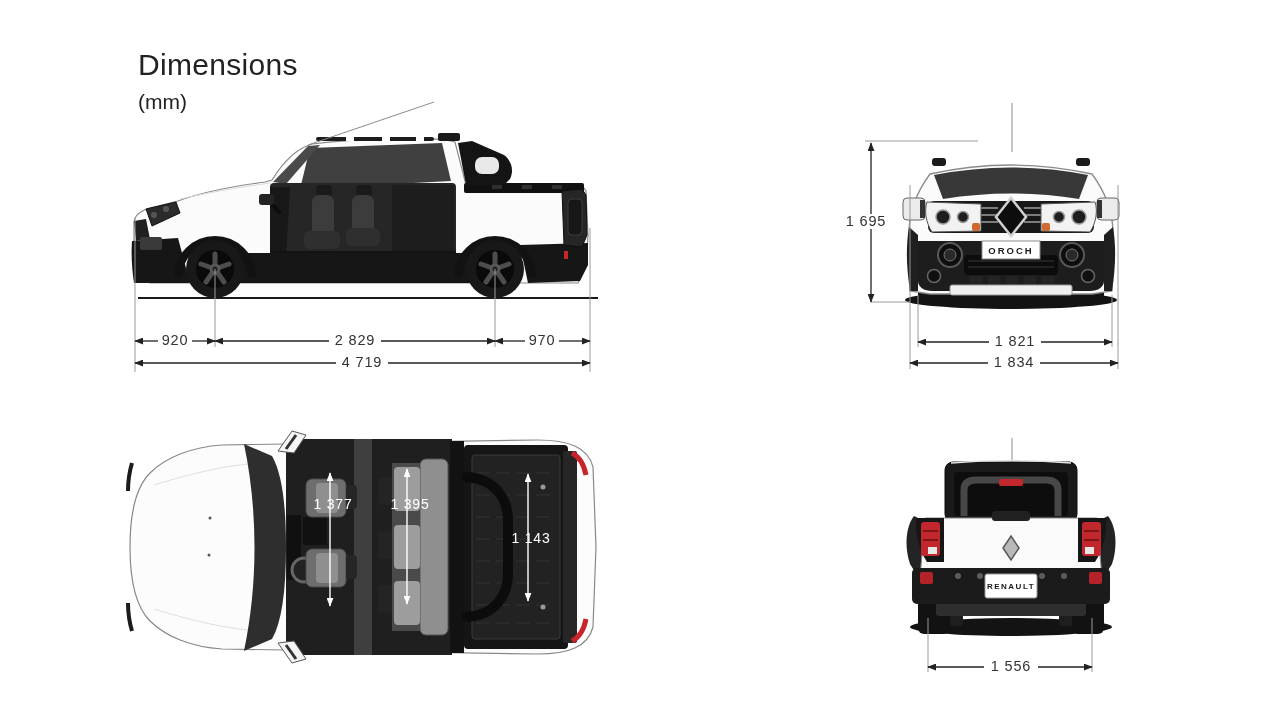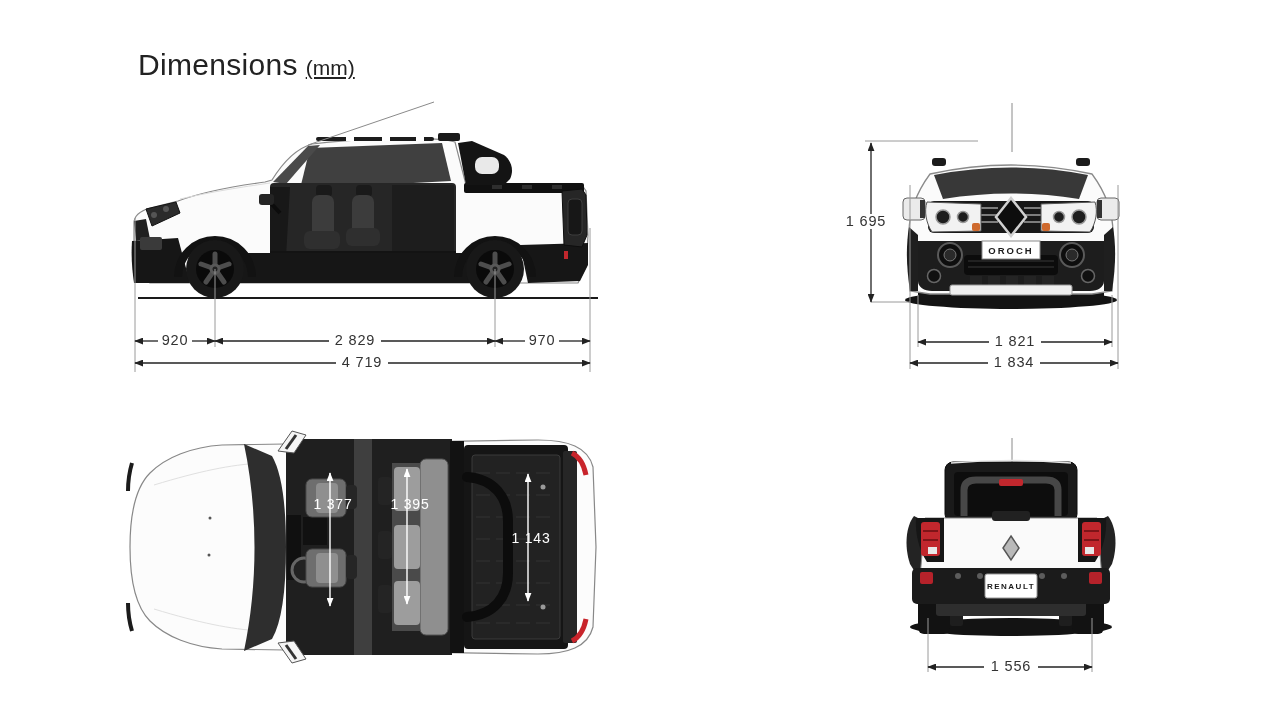--- a/index.html
+++ b/index.html
@@ -1,21 +1,21 @@
 <!DOCTYPE html>
 <html><head>
 <meta charset="utf-8">
 <style>
   html,body{margin:0;padding:0;background:#fff;}
   body{width:1280px;height:720px;position:relative;overflow:hidden;
        font-family:"Liberation Sans","DejaVu Sans",sans-serif;}
   .stage{position:absolute;inset:0;background:#ffffff;}
-  .title{position:absolute;left:138px;top:48px;display:flex;align-items:baseline;gap:8px;color:#222;}
+  .title{position:absolute;left:138px;top:48px;display:flex;align-items:baseline;gap:8px;color:#222;flex-direction:column;}
   .title .main{font-size:30px;font-weight:500;letter-spacing:.3px;}
-  .title .unit{font-size:21px;font-weight:400;text-decoration:underline;}
+  .title .unit{font-size:21px;font-weight:400;}
   svg{position:absolute;overflow:visible;}
   #svg-side {left:120px;top:95px;}
   #svg-front{left:830px;top:95px;}
   #svg-top  {left:120px;top:425px;}
   #svg-rear {left:830px;top:430px;}
   .dim-line{stroke:#222;stroke-width:1.3;fill:none;}
   .ext-line{stroke:#9a9a9a;stroke-width:1;fill:none;}
   .dim-txt{font-family:"Liberation Sans","DejaVu Sans",sans-serif;font-size:14.5px;fill:#333;
            letter-spacing:.8px;text-anchor:middle;}
   .dim-txt-w{font-family:"Liberation Sans","DejaVu Sans",sans-serif;font-size:14px;fill:#fff;

